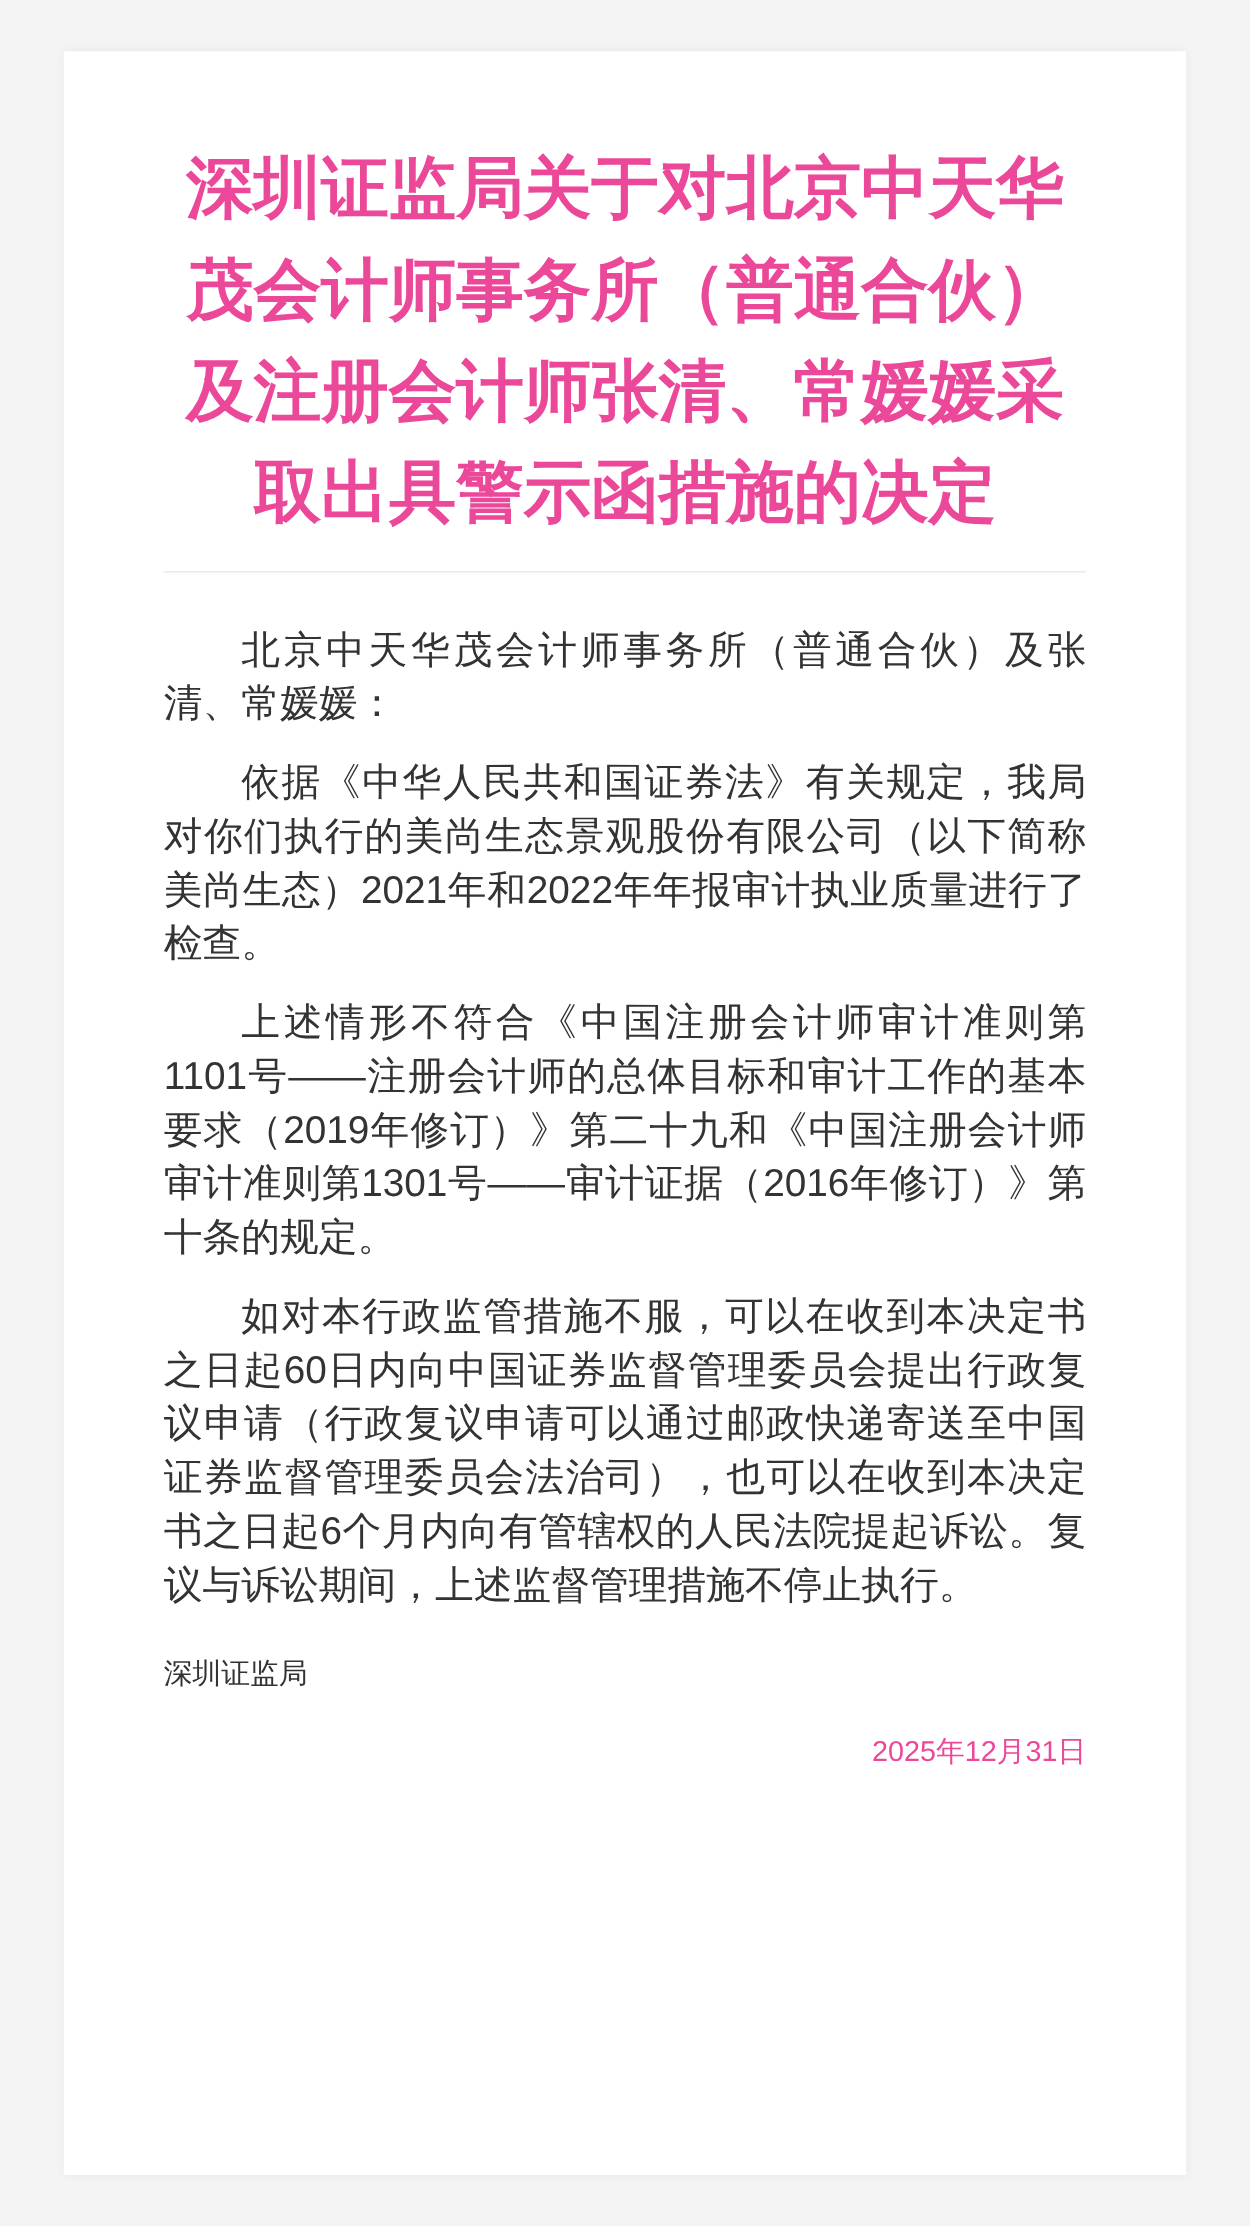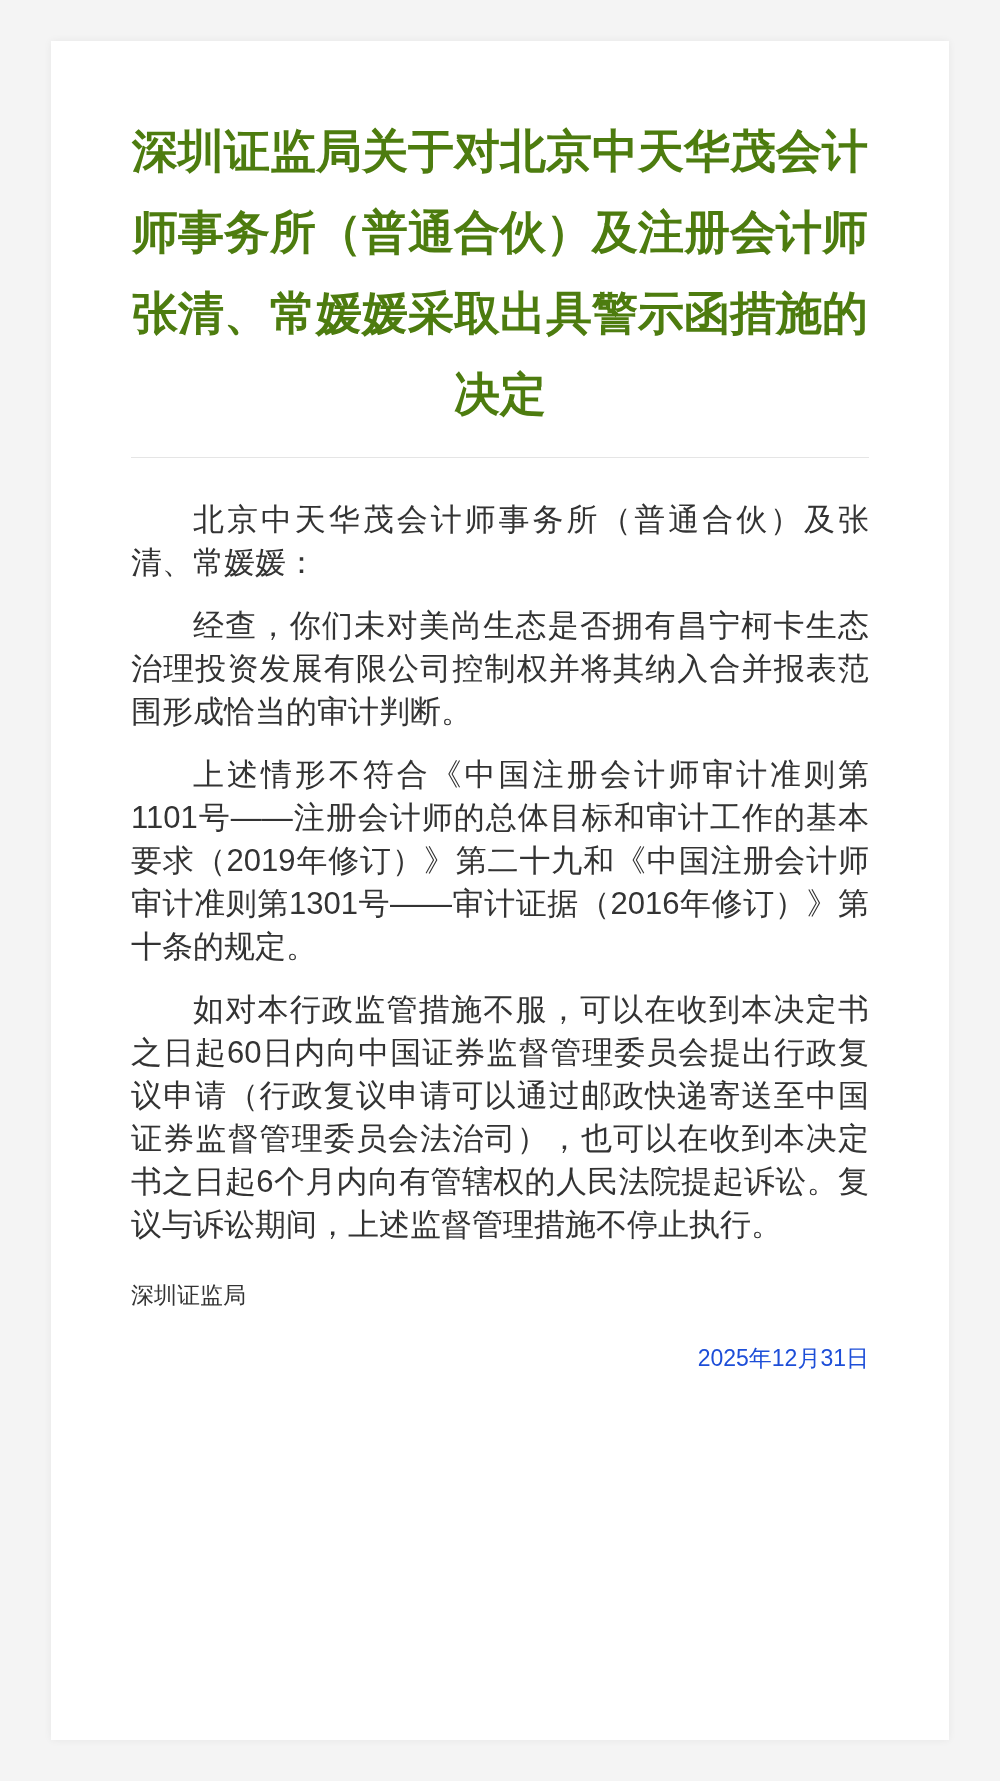--- a/index.html
+++ b/index.html
@@ -21,25 +21,25 @@
       width: 898px;
       height: 1699px;
       background: #ffffff;
       box-shadow: 0 0 8px rgba(0,0,0,0.06);
       box-sizing: border-box;
       padding: 0 80px;
     }
     .title {
       margin: 0;
       padding-top: 70px;
-      font-size: 46px;
+      font-size: 54px;
       font-weight: bold;
       line-height: 81px;
       text-align: center;
-      color: #4d7c0f;
+      color: #ec4899;
       letter-spacing: 0px;
     }
     .divider {
       height: 0;
       border-top: 1px solid #e5e5e5;
       margin-top: 22px;
     }
     .body {
       padding-top: 40px;
     }
@@ -55,30 +55,30 @@
       margin-top: 28px;
       font-size: 23px;
       line-height: 43px;
       color: #333333;
     }
     .date {
       margin-top: 20px;
       text-align: right;
       font-size: 23px;
       line-height: 43px;
-      color: #1d4ed8;
+      color: #ec4899;
     }
   </style>
 </head>
 <body>
 
 <div class="card">
   <h1 class="title">深圳证监局关于对北京中天华茂会计师事务所（普通合伙）及注册会计师张清、常媛媛采取出具警示函措施的决定</h1>
   <div class="divider"></div>
   <div class="body">
     <p class="para">北京中天华茂会计师事务所（普通合伙）及张清、常媛媛：</p>
-    <p class="para">经查，你们未对美尚生态是否拥有昌宁柯卡生态治理投资发展有限公司控制权并将其纳入合并报表范围形成恰当的审计判断。</p>
+    <p class="para">依据《中华人民共和国证券法》有关规定，我局对你们执行的美尚生态景观股份有限公司（以下简称美尚生态）2021年和2022年年报审计执业质量进行了检查。</p>
     <p class="para">上述情形不符合《中国注册会计师审计准则第1101号——注册会计师的总体目标和审计工作的基本要求（2019年修订）》第二十九和《中国注册会计师审计准则第1301号——审计证据（2016年修订）》第十条的规定。</p>
     <p class="para">如对本行政监管措施不服，可以在收到本决定书之日起60日内向中国证券监督管理委员会提出行政复议申请（行政复议申请可以通过邮政快递寄送至中国证券监督管理委员会法治司），也可以在收到本决定书之日起6个月内向有管辖权的人民法院提起诉讼。复议与诉讼期间，上述监督管理措施不停止执行。</p>
     <div class="signature">深圳证监局</div>
     <div class="date">2025年12月31日</div>
   </div>
 </div>
 
 </body></html>

